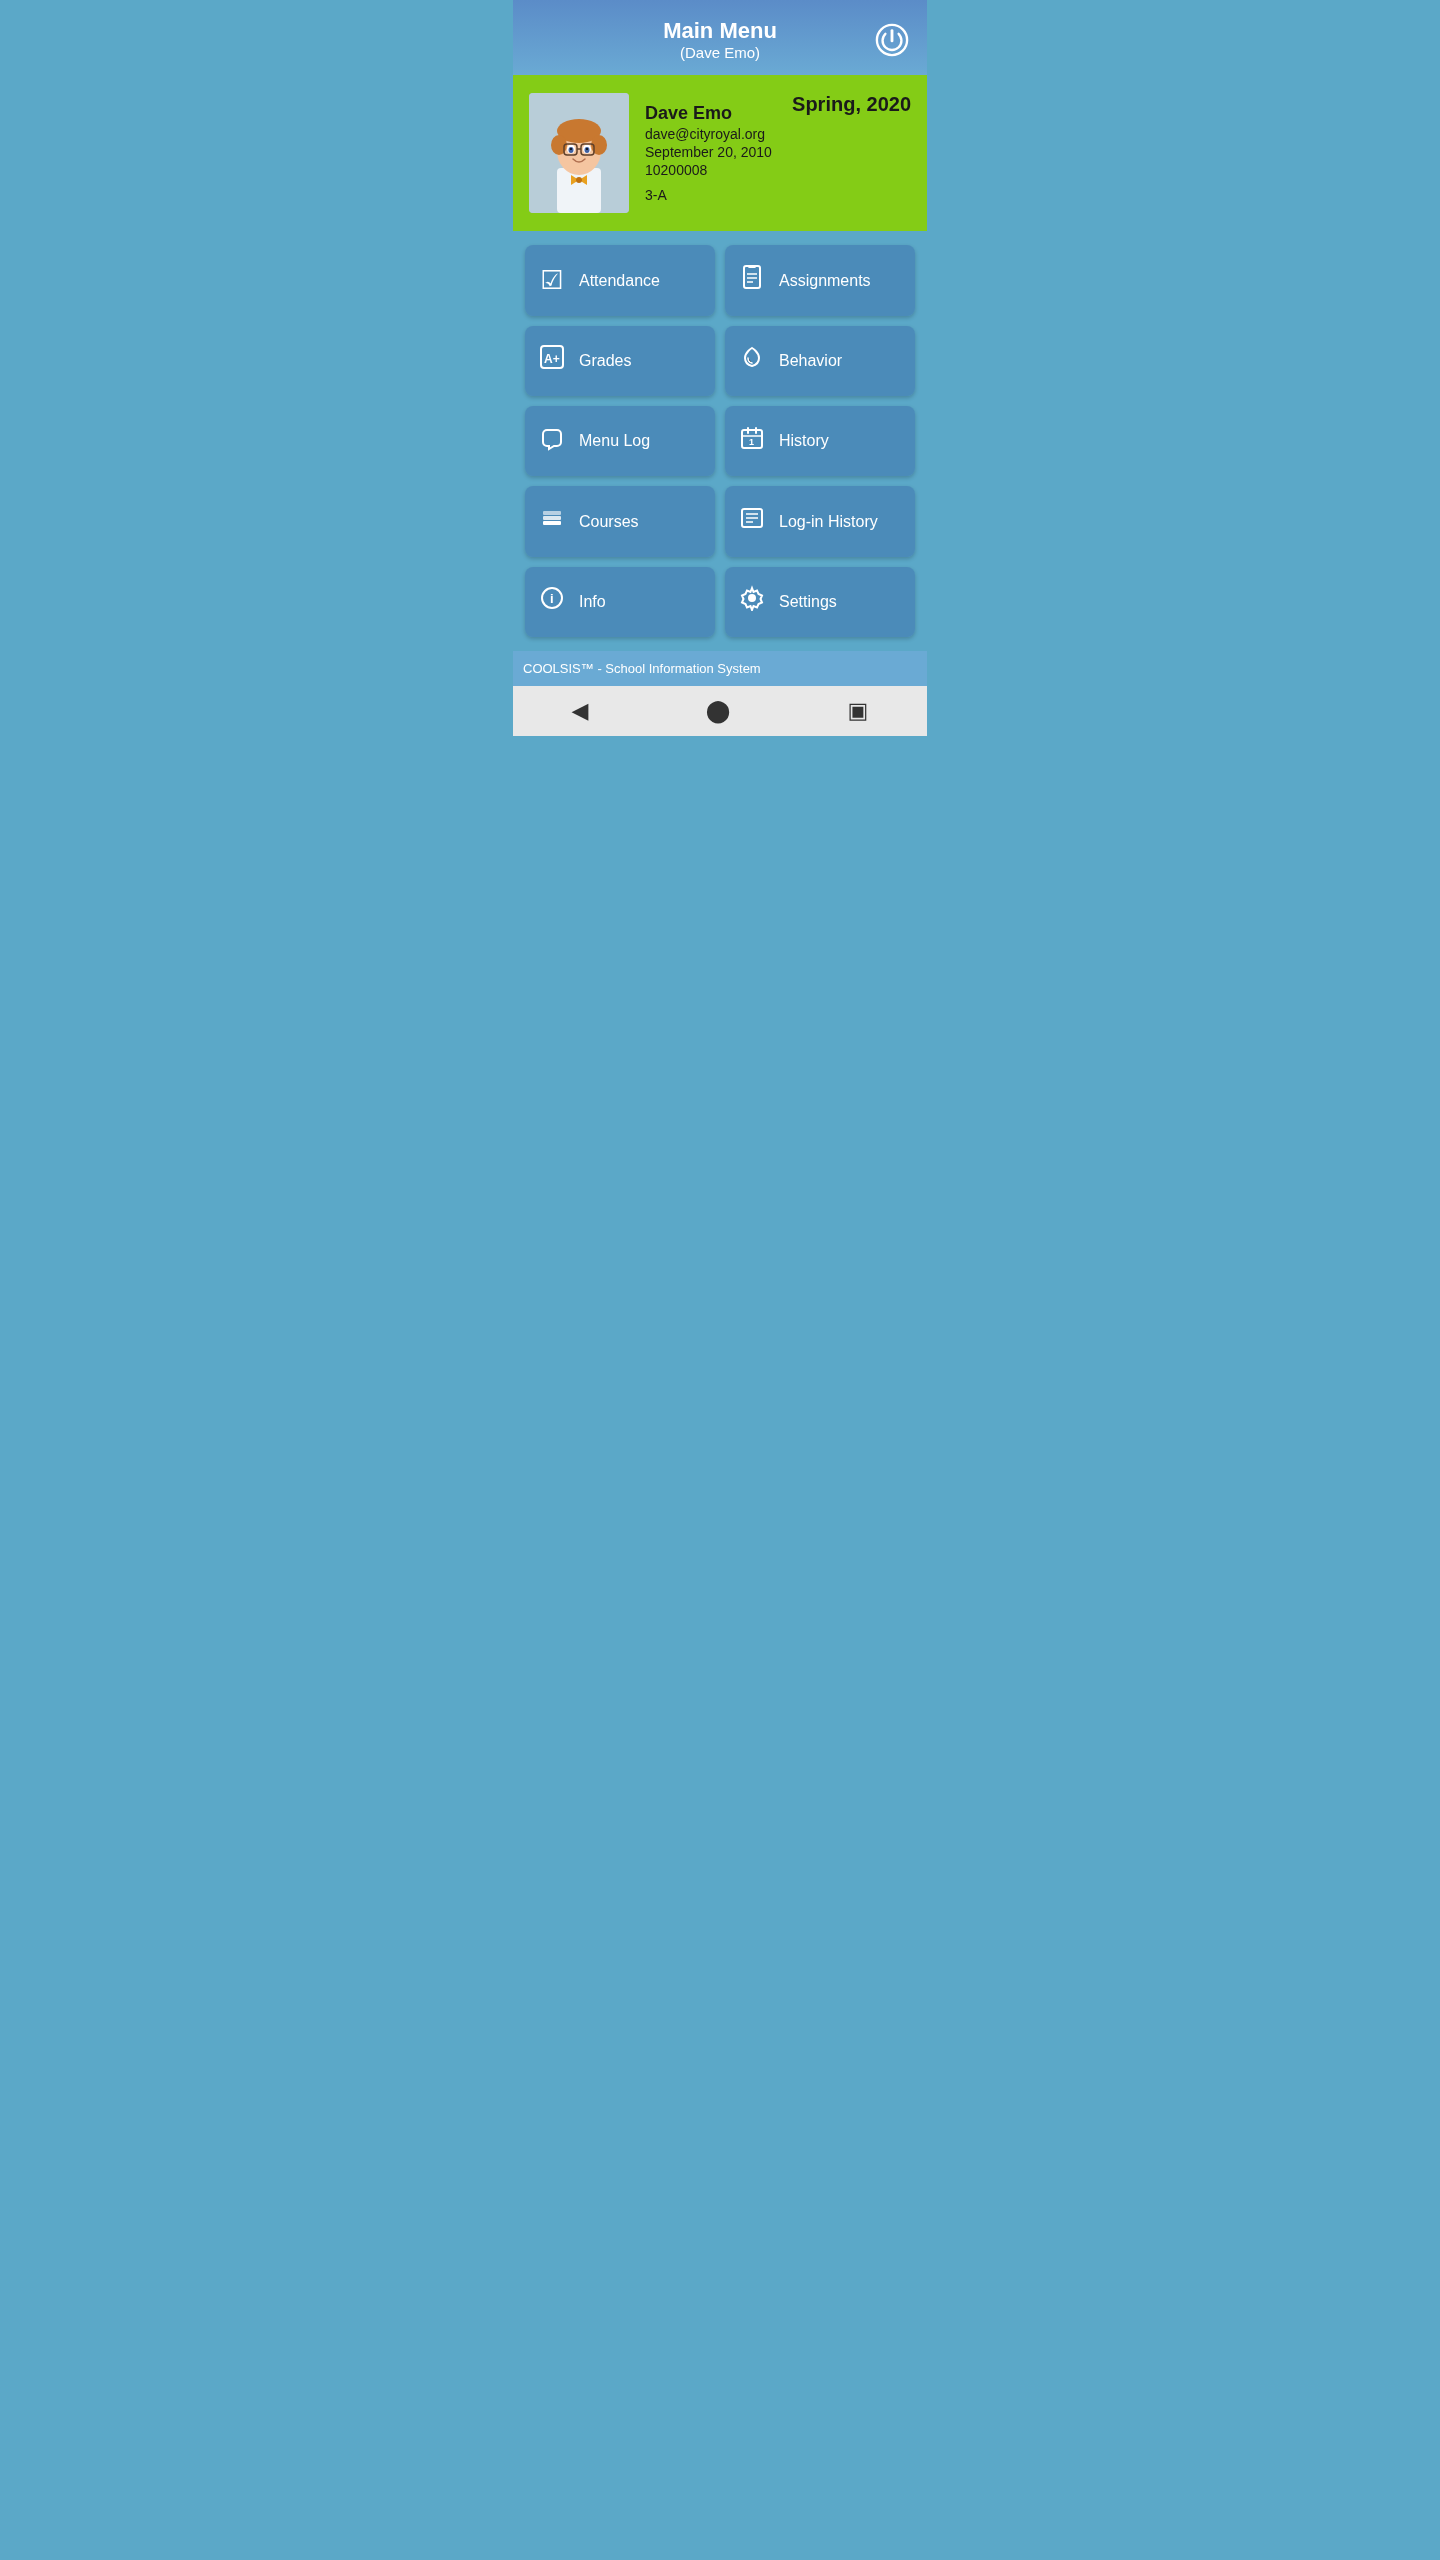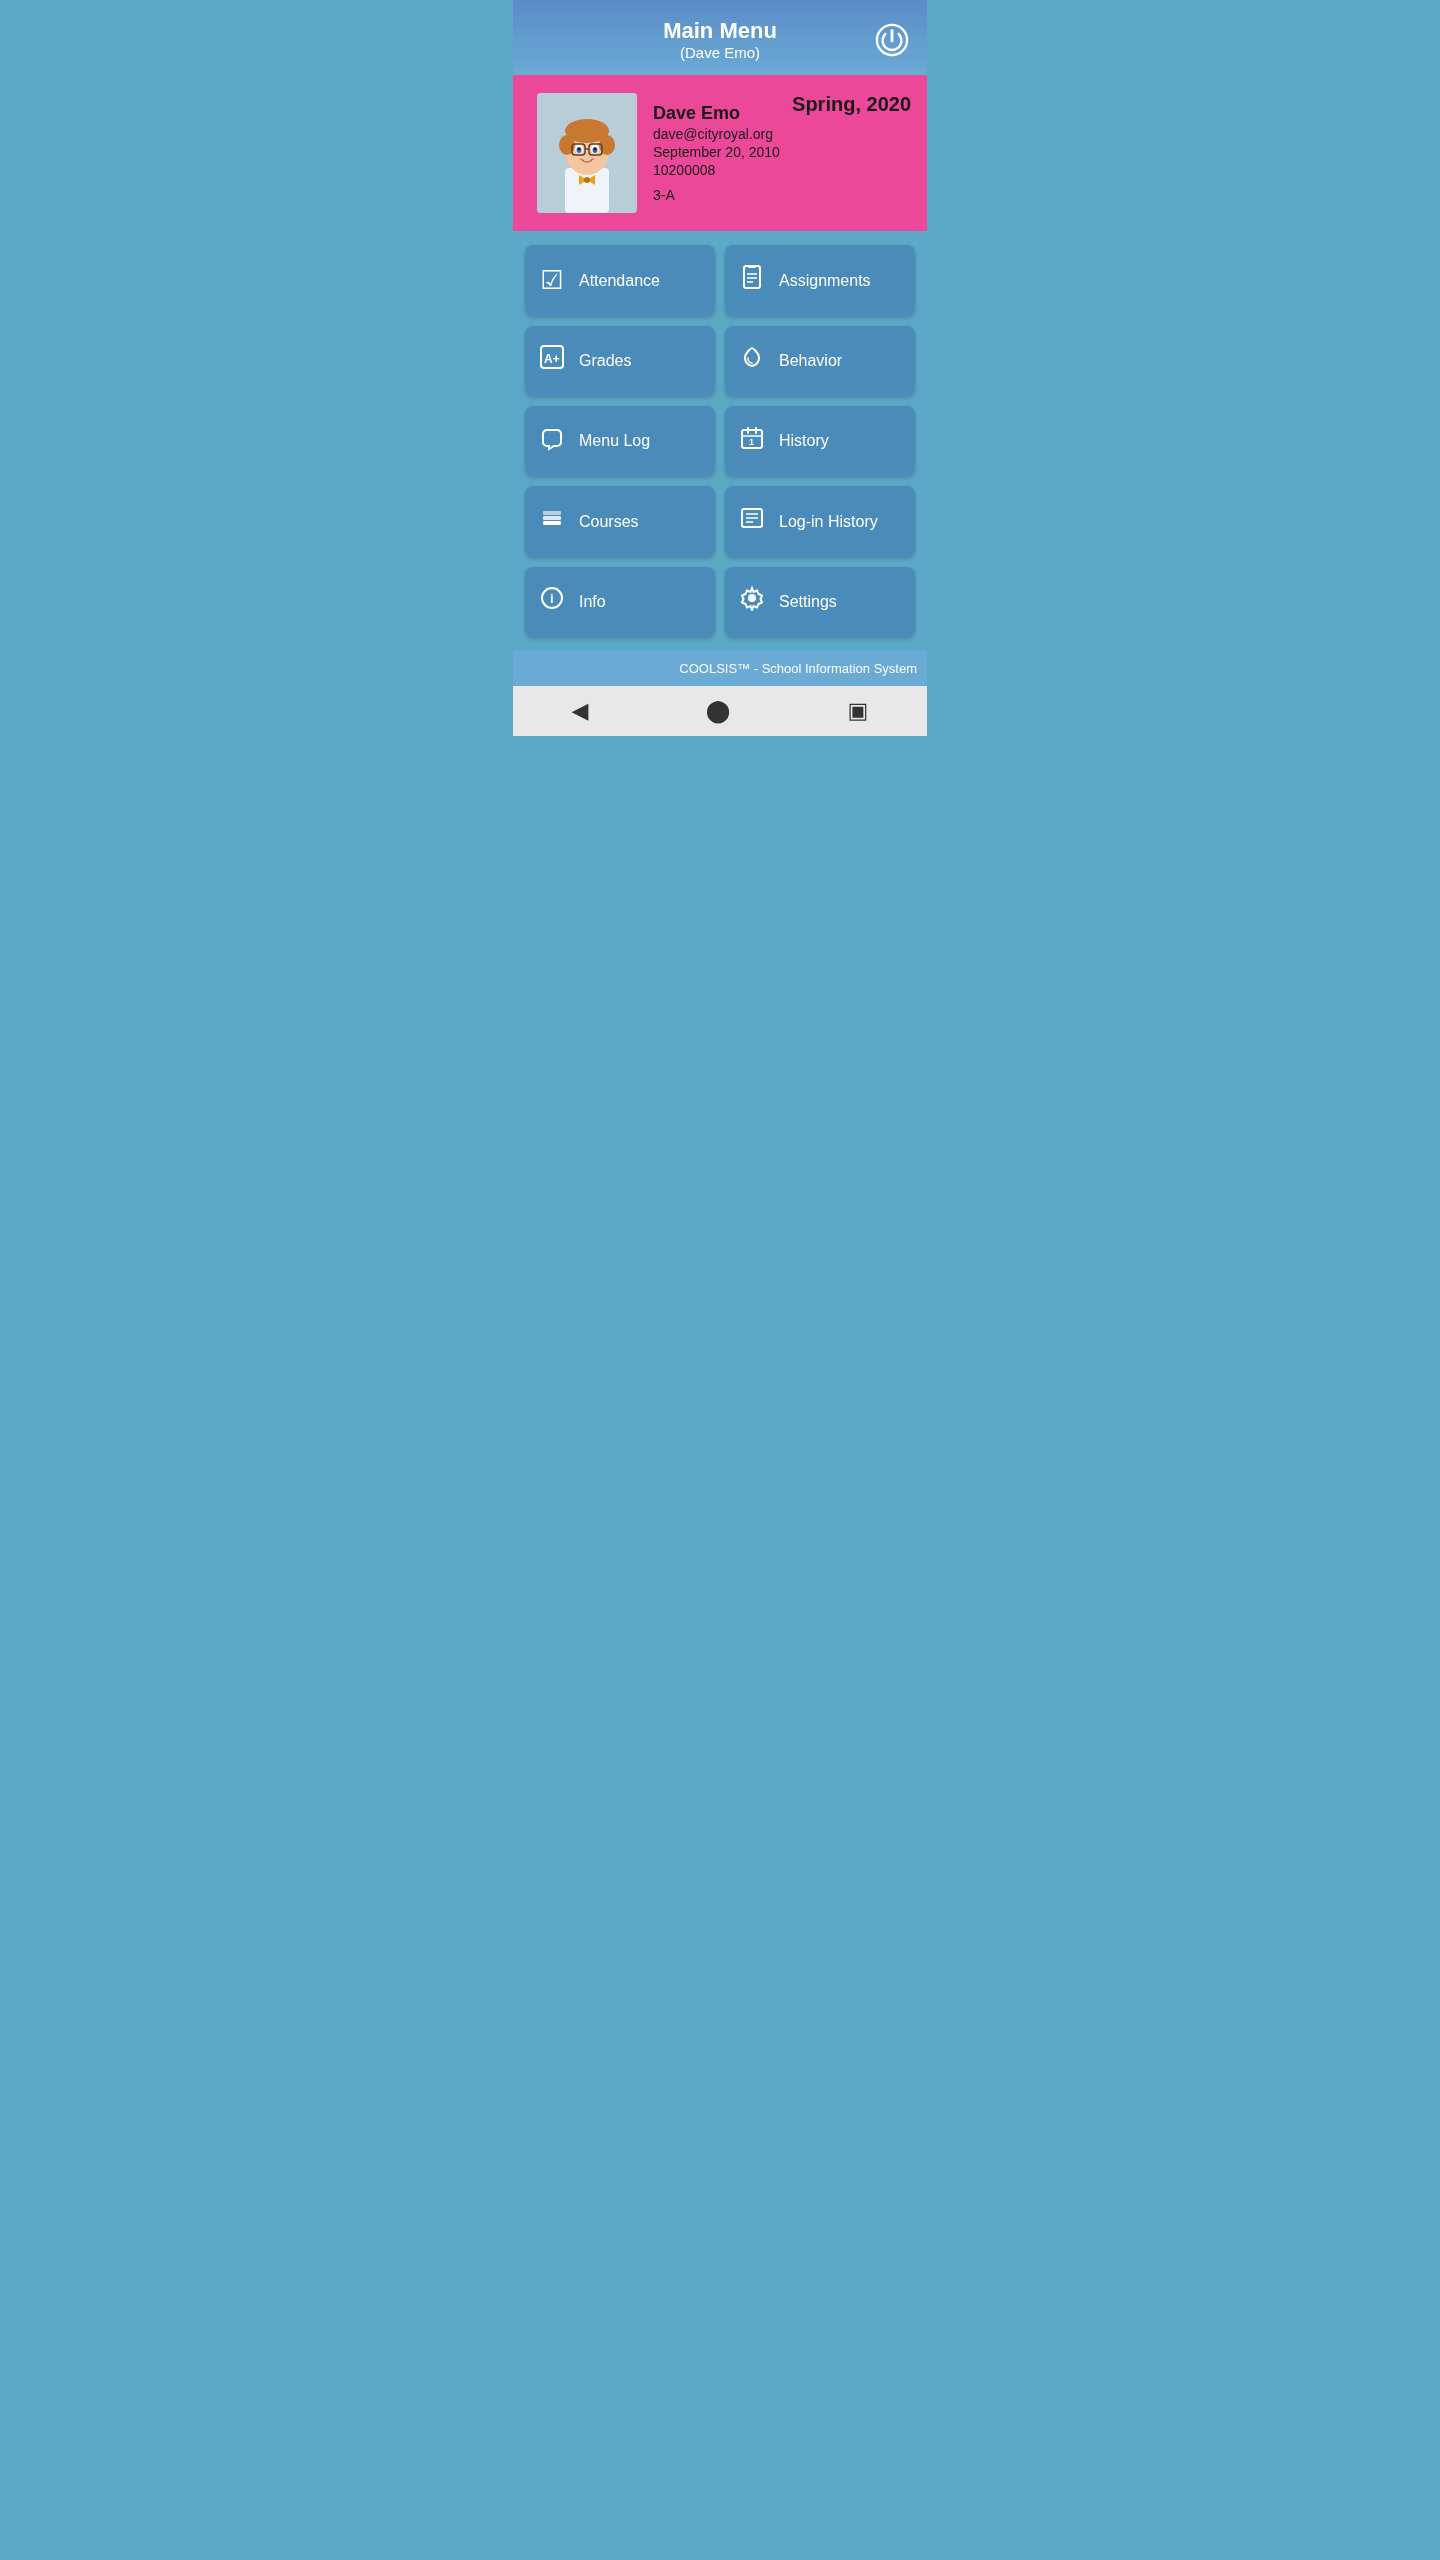--- a/index.html
+++ b/index.html
@@ -56,22 +56,22 @@
       justify-content: center;
     }
 
     .power-icon {
       width: 34px;
       height: 34px;
     }
 
     
     .profile-section {
-      background: #ec4899;
-      padding: 18px 24px;
+      background: #84cc16;
+      padding: 18px 16px;
       display: flex;
       align-items: center;
       position: relative;
     }
 
     .avatar {
       width: 100px;
       height: 120px;
       border-radius: 4px;
       background: #a0b8c8;
@@ -161,21 +161,21 @@
     .menu-btn-label {
       font-size: 16px;
       font-weight: 500;
       color: white;
     }
 
     
     .footer {
       background: #6aaad4;
       padding: 10px;
-      text-align: right;
+      text-align: left;
       color: white;
       font-size: 13px;
       font-weight: 400;
     }
 
     
     .nav-bar {
       background: #e8e8e8;
       height: 50px;
       display: flex;

